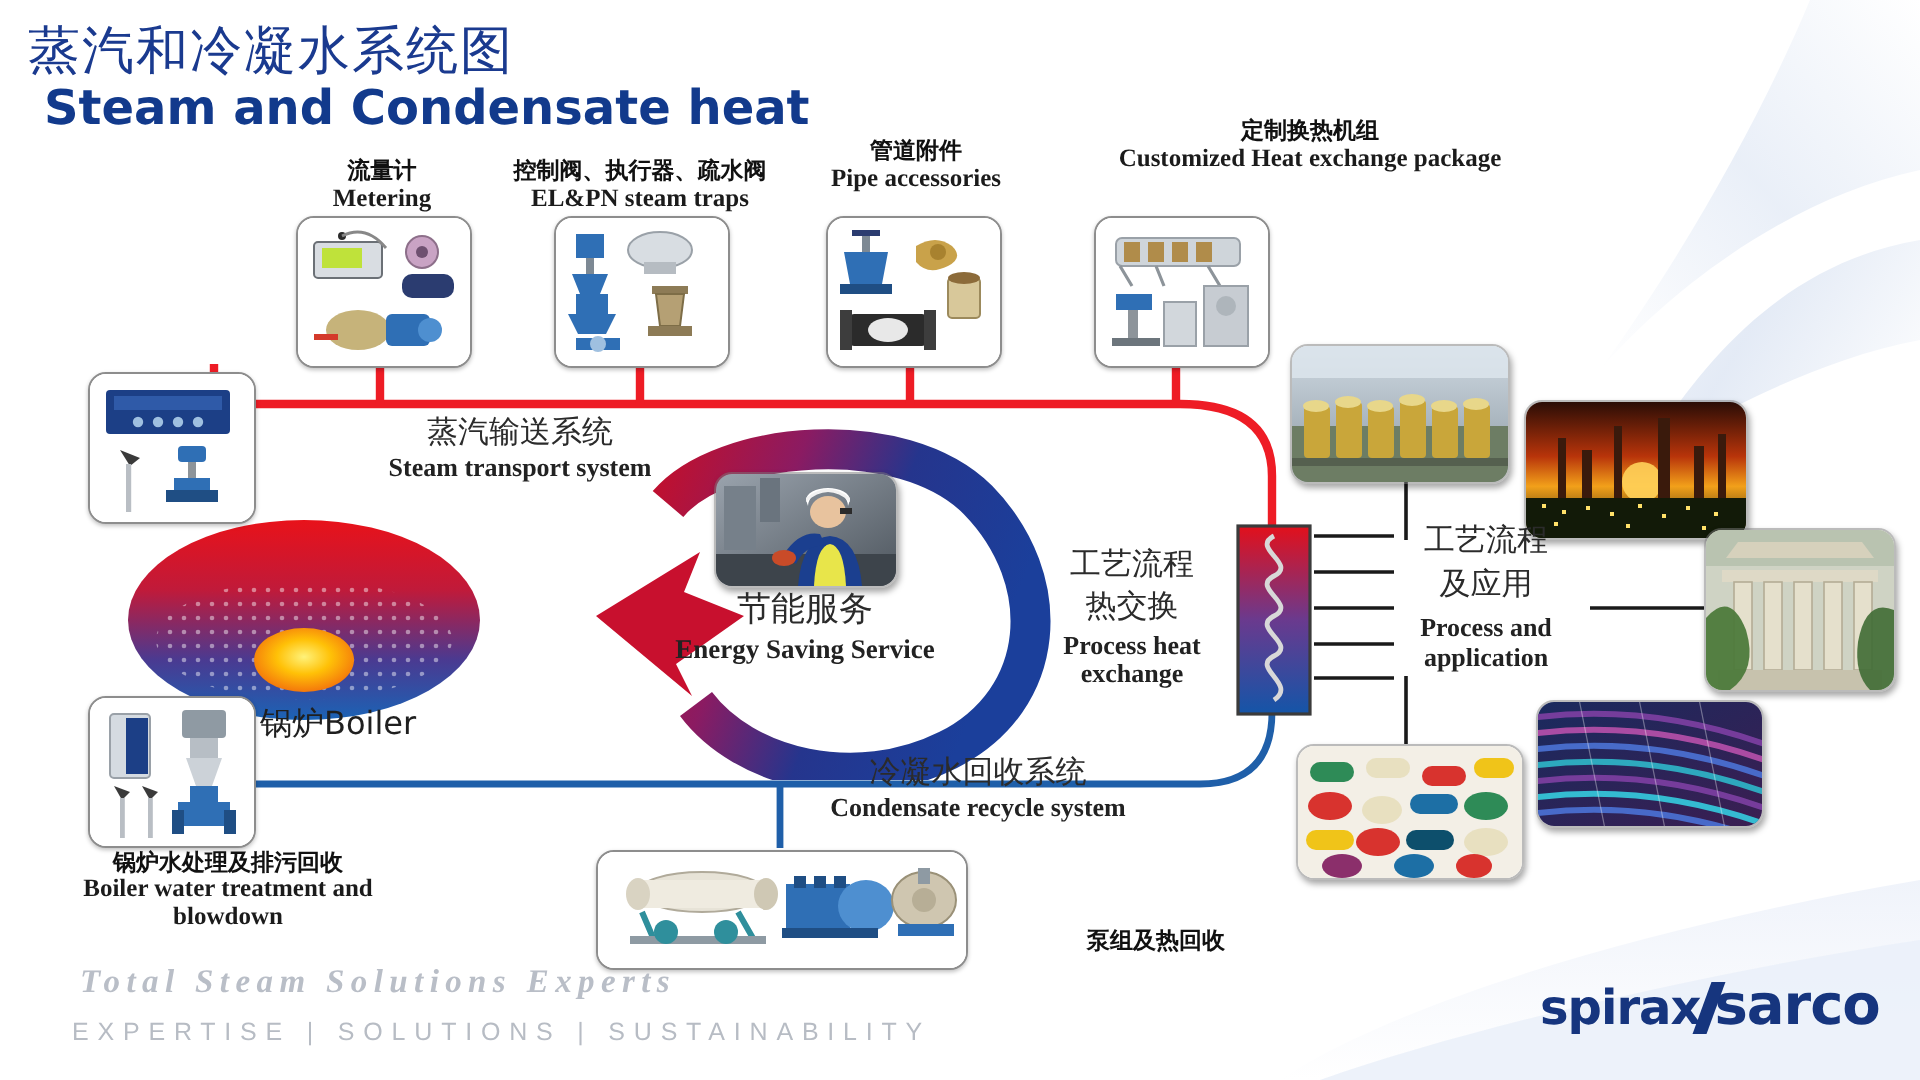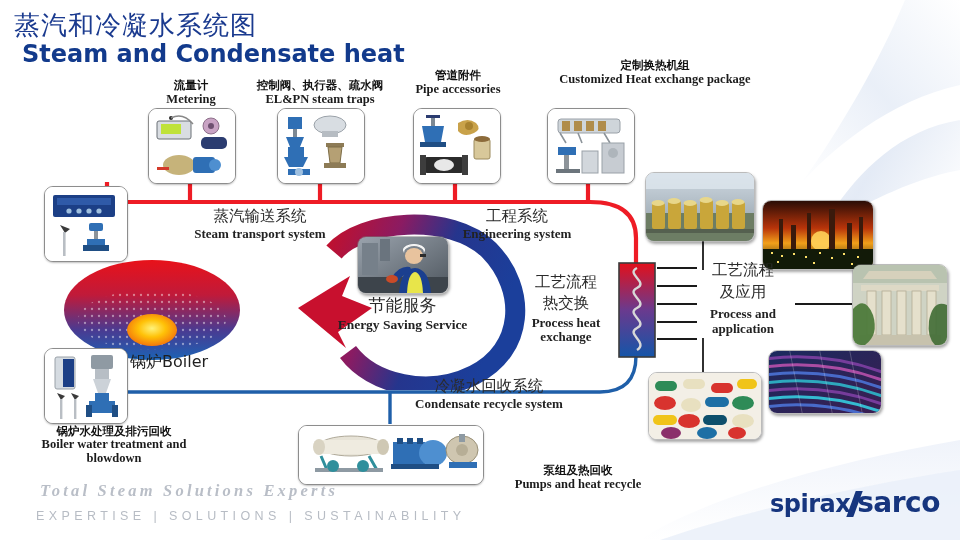--- a/index.html
+++ b/index.html
@@ -511,32 +511,27 @@
     <div class="en">Customized Heat exchange package</div>
   </div>
 
   <div class="lbl" style="left:14px;top:425px;width:200px;">
     <div class="cn">锅炉水处理及排污回收</div>
     <div class="en wrap" style="line-height:1.1;">Boiler water treatment and blowdown</div>
   </div>
 
   <div class="lbl" style="left:488px;top:464px;width:180px;">
     <div class="cn">泵组及热回收</div>
-    <div class="en">Pumps and heat recycle</div>
   </div>
 
   <div class="lbl lbl-big" style="left:165px;top:209px;width:190px;">
     <div class="cn">蒸汽输送系统</div>
     <div class="en">Steam transport system</div>
   </div>
 
-  <div class="lbl lbl-big" style="left:437px;top:209px;width:160px;">
-    <div class="cn">工程系统</div>
-    <div class="en">Engineering system</div>
-  </div>
 
   <div class="lbl lbl-big" style="left:310px;top:297px;width:185px;">
     <div class="cn" style="font-size:17px;">节能服务</div>
     <div class="en" style="font-size:13.5px;">Energy Saving Service</div>
   </div>
 
   <div class="lbl lbl-big" style="left:515px;top:275px;width:102px;">
     <div class="cn">工艺流程</div>
     <div class="cn" style="margin-top:3px;">热交换</div>
     <div class="en wrap" style="line-height:1.1;margin-top:2px;">Process heat exchange</div>

